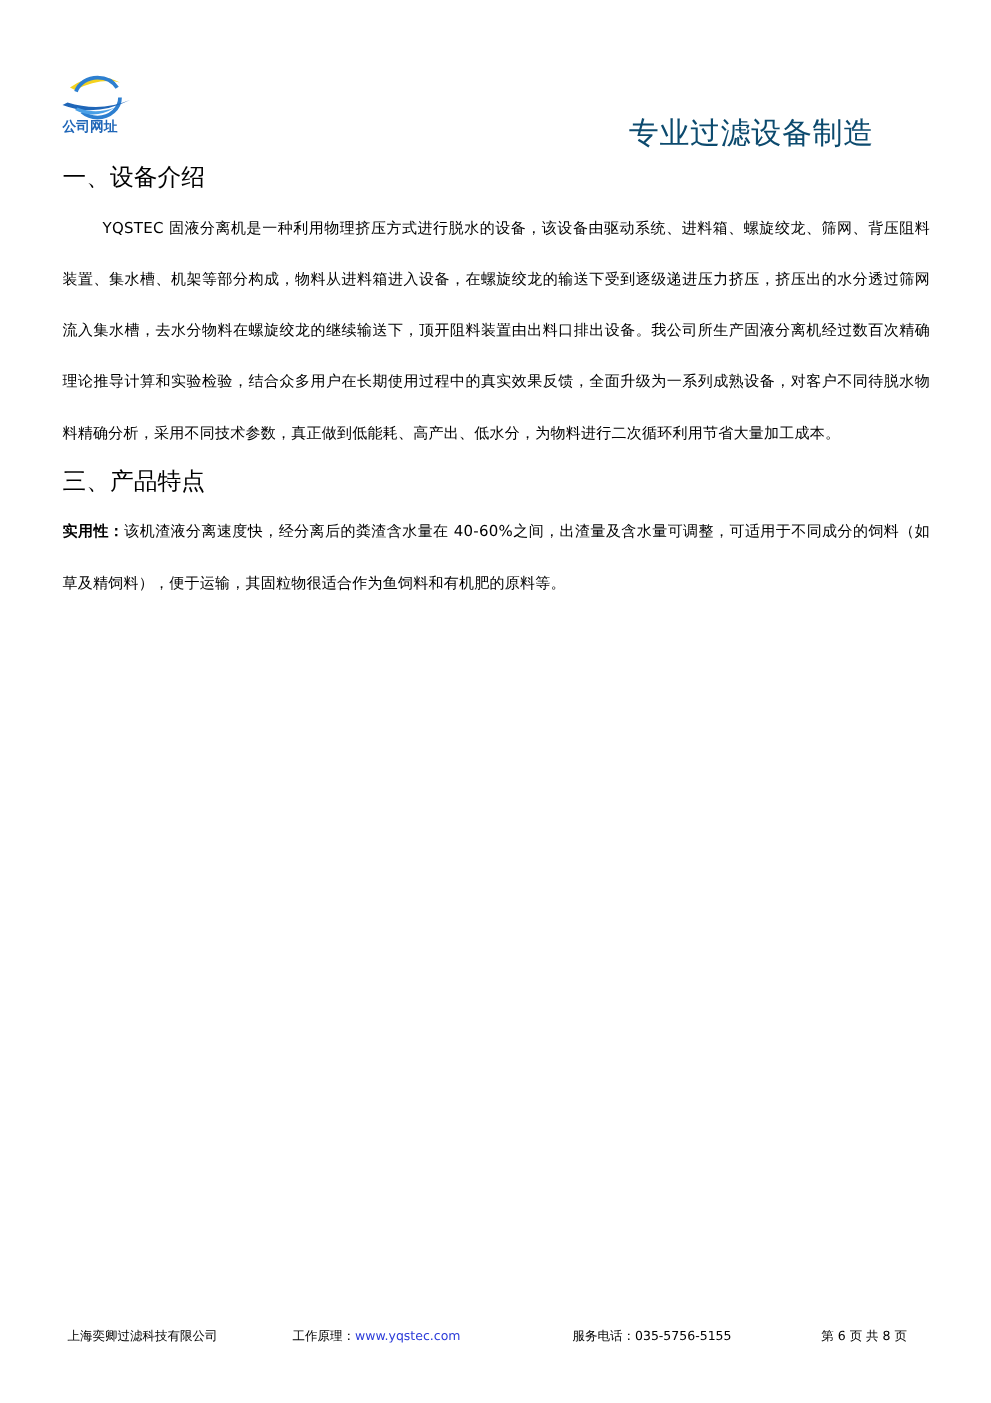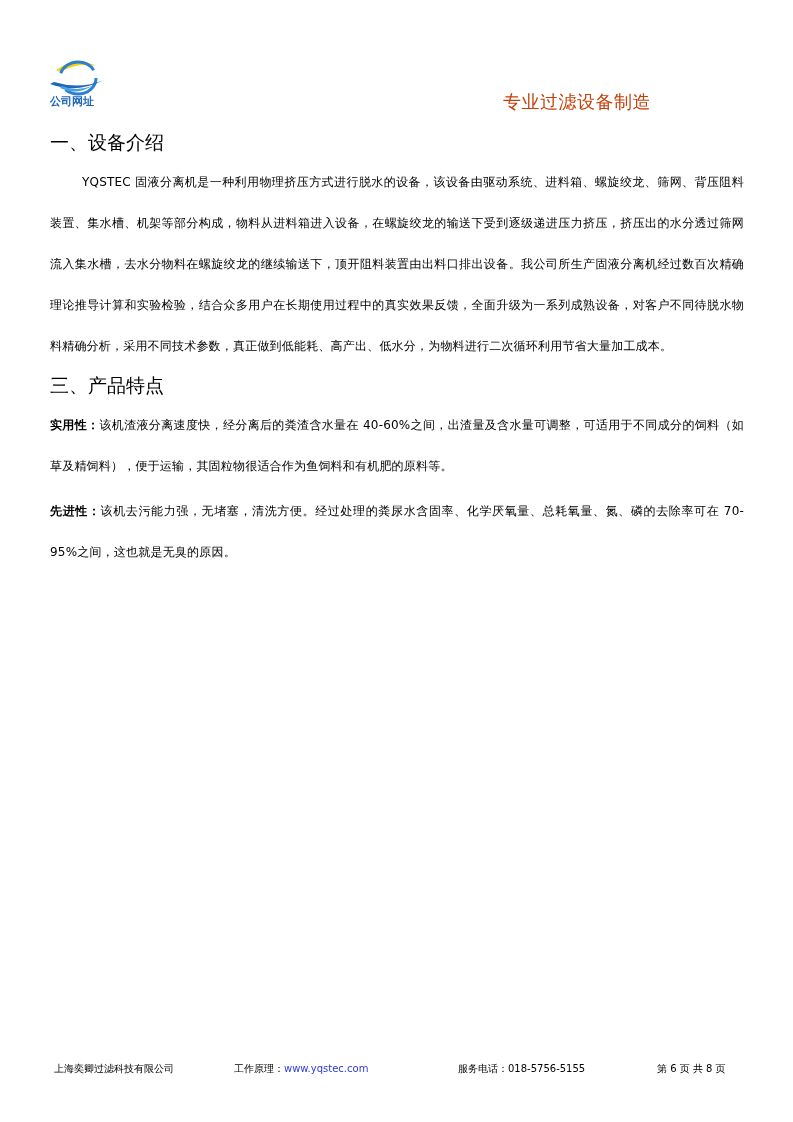--- a/index.html
+++ b/index.html
@@ -1,21 +1,21 @@
 <!DOCTYPE html>
 <html><head>
 <meta charset="utf-8">
 <style>
   html, body { margin:0; padding:0; background:#ffffff; }
   body { width:793px; height:1122px; position:relative; overflow:hidden;
          font-family:"DejaVu Sans", "Liberation Sans", sans-serif; color:#000; }
   .logo { position:absolute; left:46px; top:52px; width:62px; height:56px; }
   .logo-text { position:absolute; left:50px; top:94px; font-size:11px; font-weight:bold;
                color:#1f66b8; letter-spacing:0px; white-space:nowrap; }
-  .slogan { position:absolute; left:503px; top:90px; font-size:18px; color:#c2410c;
+  .slogan { position:absolute; left:503px; top:90px; font-size:24px; color:#0c4a6e;
             white-space:nowrap; letter-spacing:0.5px; }
   .content { position:absolute; left:50px; top:124px; width:694px; }
   h2 { margin:0; font-size:19px; font-weight:normal; height:40px; line-height:36px; white-space:nowrap; }
   p { margin:0; font-size:12px; line-height:41px; text-align:justify; letter-spacing:0.2px; }
   p.indent { text-indent:32px; }
   .lbl { font-weight:bold; }
   .footer { position:absolute; top:1042px; left:54px; width:700px; height:16px;
             font-size:10px; white-space:nowrap;margin-top:20px; }
   .footer span { position:absolute; top:0; }
   .url { color:#2b3bd9; }
@@ -37,24 +37,21 @@
 <div class="content">
   <section>
     <h2 style="margin-top:0;">一、设备介绍</h2>
     <p class="indent" style="margin-top:-2px;">YQSTEC 固液分离机是一种利用物理挤压方式进行脱水的设备，该设备由驱动系统、进料箱、螺旋绞龙、筛网、背压阻料装置、集水槽、机架等部分构成，物料从进料箱进入设备，在螺旋绞龙的输送下受到逐级递进压力挤压，挤压出的水分透过筛网流入集水槽，去水分物料在螺旋绞龙的继续输送下，顶开阻料装置由出料口排出设备。我公司所生产固液分离机经过数百次精确理论推导计算和实验检验，结合众多用户在长期使用过程中的真实效果反馈，全面升级为一系列成熟设备，对客户不同待脱水物料精确分析，采用不同技术参数，真正做到低能耗、高产出、低水分，为物料进行二次循环利用节省大量加工成本。</p>
   </section>
   <section>
     <h2>三、产品特点</h2>
     <p style="margin-top:-2px;">
       <span class="lbl">实用性：</span><span>该机渣液分离速度快，经分离后的粪渣含水量在 40-60%之间，出渣量及含水量可调整，可适用于不同成分的饲料（如草及精饲料），便于运输，其固粒物很适合作为鱼饲料和有机肥的原料等。</span>
     </p>
-    <p style="margin-top:4px;">
-      <span class="lbl">先进性：</span><span>该机去污能力强，无堵塞，清洗方便。经过处理的粪尿水含固率、化学厌氧量、总耗氧量、氮、磷的去除率可在 70-95%之间，这也就是无臭的原因。</span>
-    </p>
   </section>
 </div>
 
 <div class="footer">
   <span style="left:0;">上海奕卿过滤科技有限公司</span>
   <span style="left:180px;"><span style="position:static">工作原理：</span><span class="url" style="position:static">www.yqstec.com</span></span>
-  <span style="left:404px;"><span style="position:static">服务电话：</span><span style="position:static">018-5756-5155</span></span>
+  <span style="left:404px;"><span style="position:static">服务电话：</span><span style="position:static">035-5756-5155</span></span>
   <span style="left:603px;">第 6 页 共 8 页</span>
 </div>
 
 </body></html>

